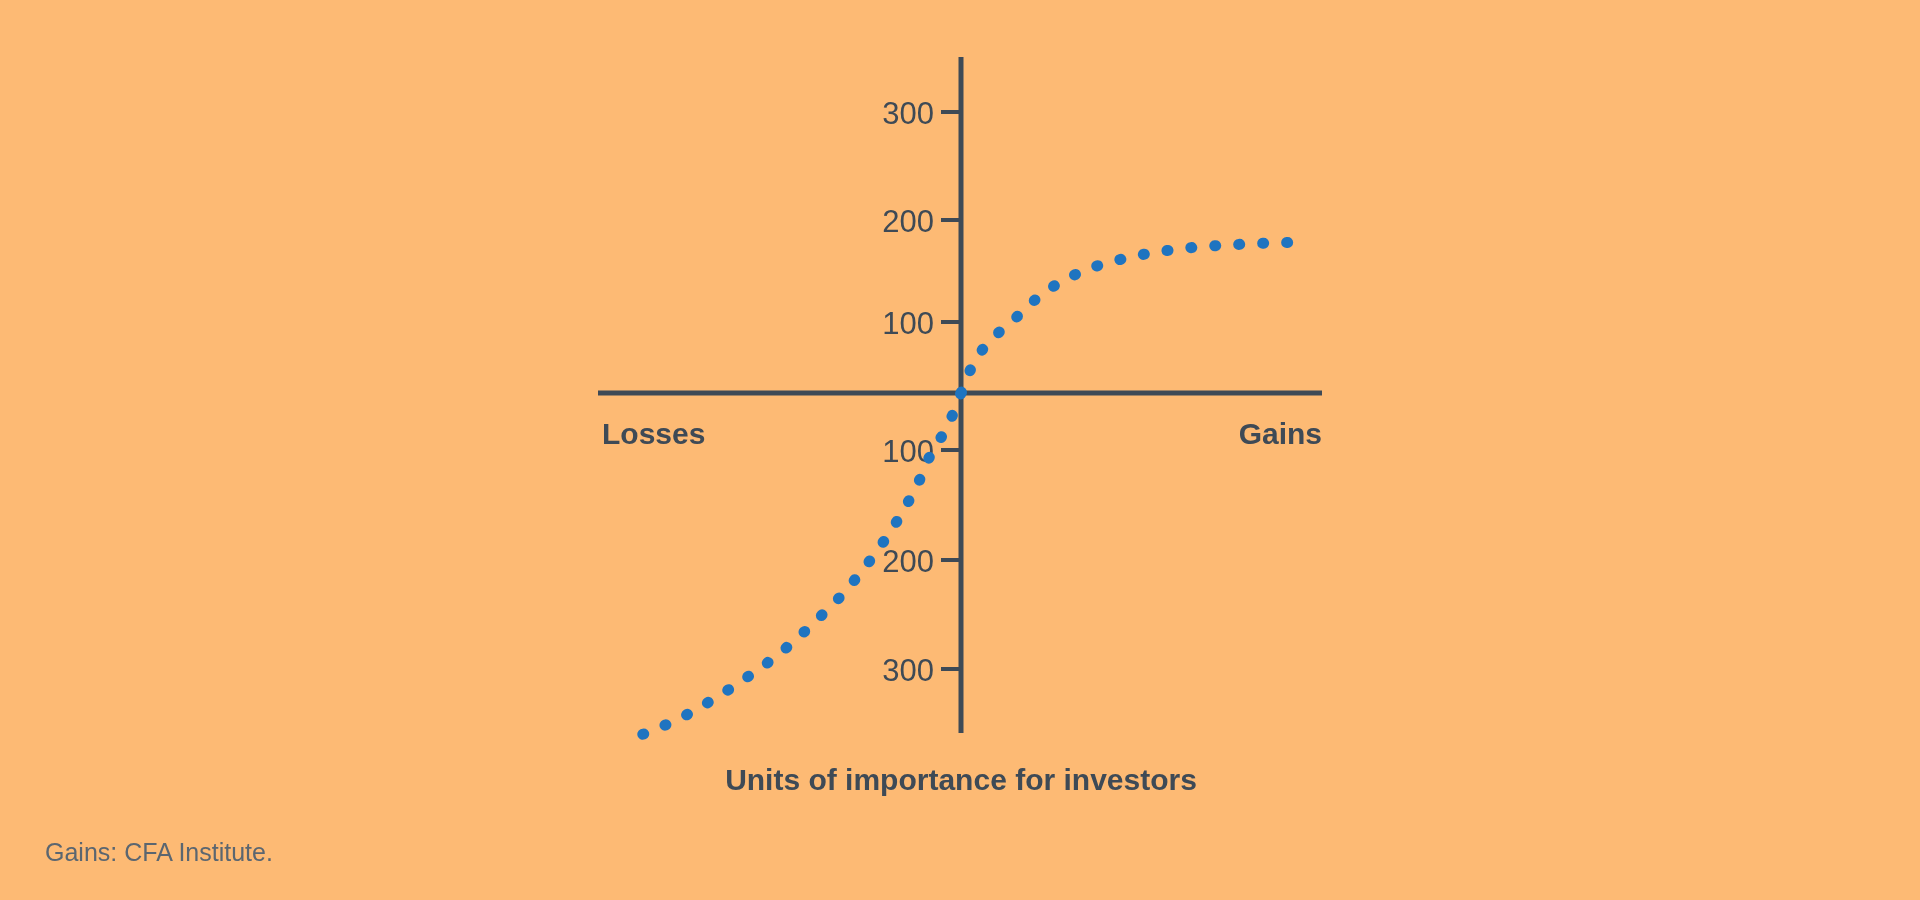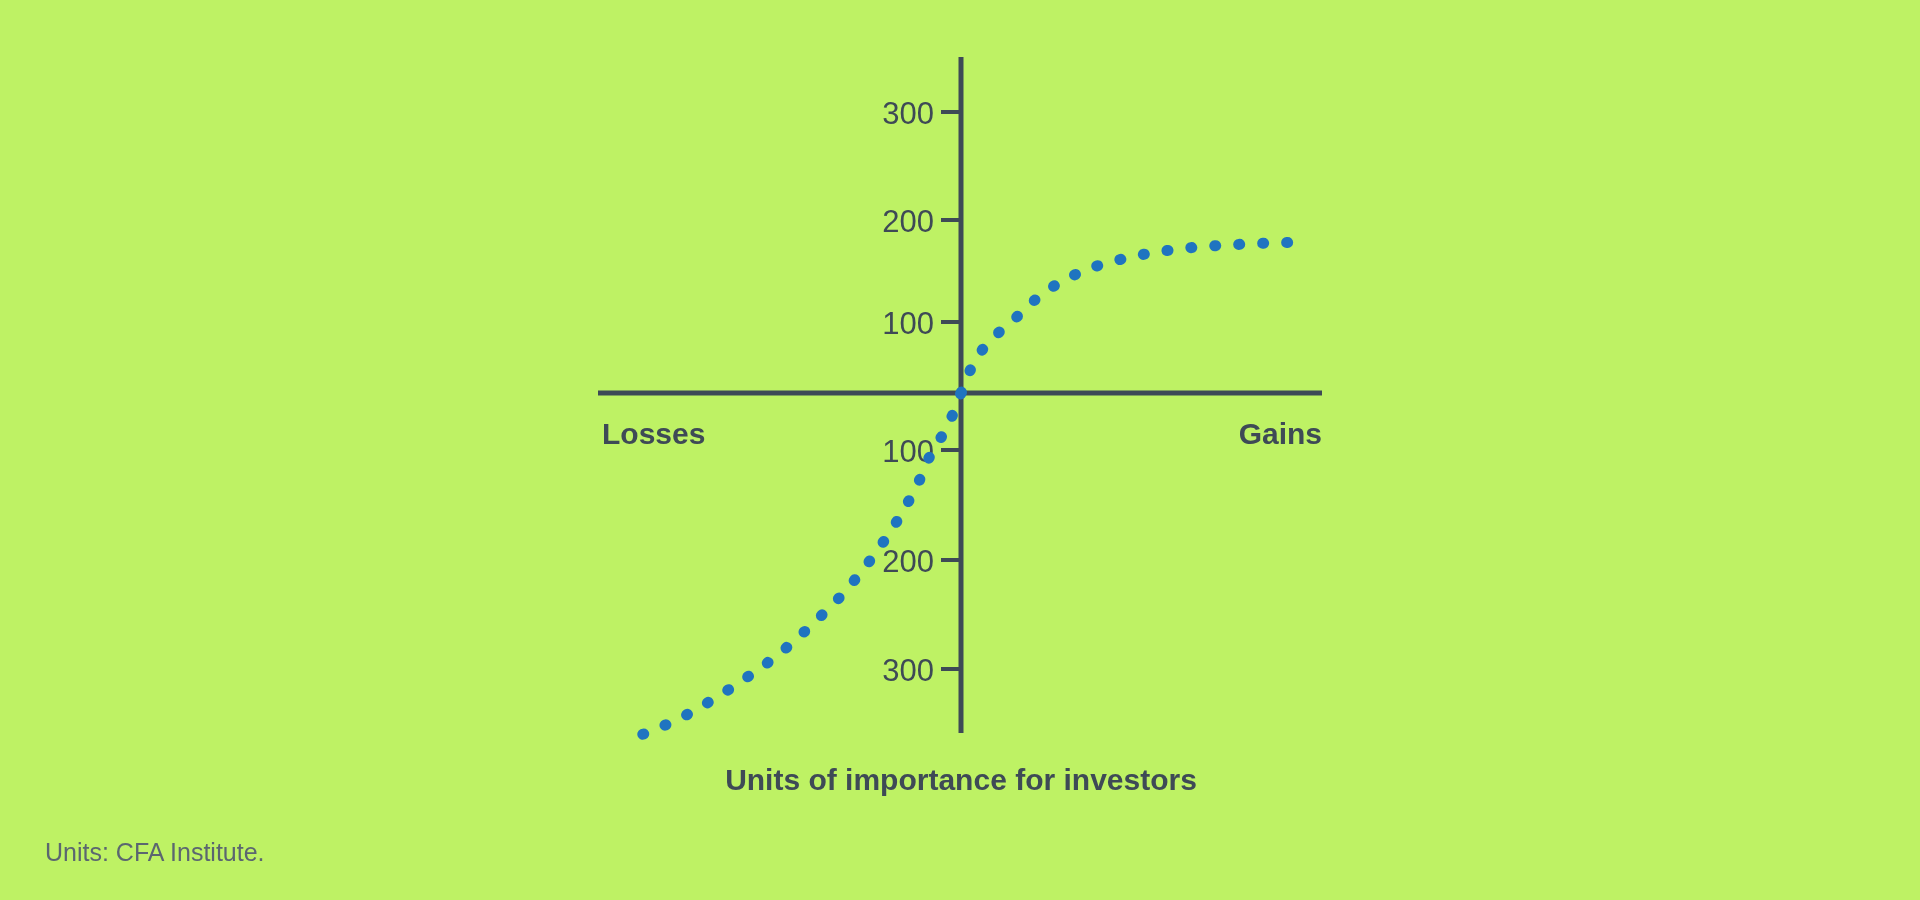--- a/index.html
+++ b/index.html
@@ -12,21 +12,21 @@
     height: 900px;
     position: relative;
     overflow: hidden;
     font-family: "Liberation Sans", sans-serif;
   }
   #figure {
     position: absolute;
     left: 0; top: 0;
     width: 1920px;
     height: 900px;
-    background: #bef264;
+    background: #fdba74;
   }
   .plot-svg {
     position: absolute;
     left: 0; top: 0;
     width: 1920px;
     height: 900px;
     display: block;
   }
   .tick-label {
     font-family: "Liberation Sans", sans-serif;
@@ -90,15 +90,15 @@
       <path id="curve-gains" fill="none" stroke="#1f74c0" stroke-width="11" stroke-linecap="round" stroke-dasharray="1 23" d="M961.00 393.00 L971.94 366.02 L982.88 348.98 L999.29 331.94 L1015.70 317.92 L1037.58 297.52 L1059.45 282.22 L1086.80 268.96 L1114.15 260.80 L1146.97 253.66 L1179.79 248.56 L1218.08 245.50 L1256.36 243.46 L1289.18 242.44"></path>
       <path id="curve-losses" fill="none" stroke="#1f74c0" stroke-width="11" stroke-linecap="round" stroke-dasharray="1 23" d="M961.00 393.00 L952.20 415.80 L943.40 434.04 L932.40 450.00 L919.20 480.80 L903.80 510.50 L886.20 538.00 L866.40 565.45 L844.40 592.70 L820.20 616.68 L793.80 641.75 L765.20 664.64 L735.50 685.35 L705.80 703.88 L677.20 720.23 L647.50 732.22 L625.50 742.03"></path>
     </g>
 
     <text class="axis-name" x="602" y="444" text-anchor="start">Losses</text>
     <text class="axis-name" x="1322" y="444" text-anchor="end">Gains</text>
 
     <text class="caption-label" x="961" y="790">Units of importance for investors</text>
   </svg>
 
-  <div class="source-label">Units: CFA Institute.</div>
+  <div class="source-label">Gains: CFA Institute.</div>
 
 </div>
 
 </body></html>

